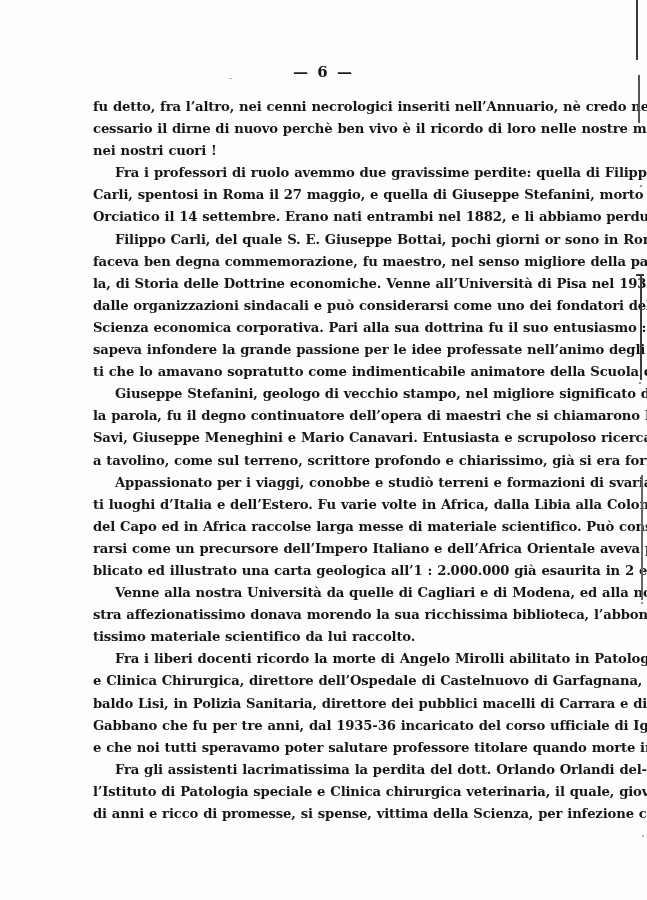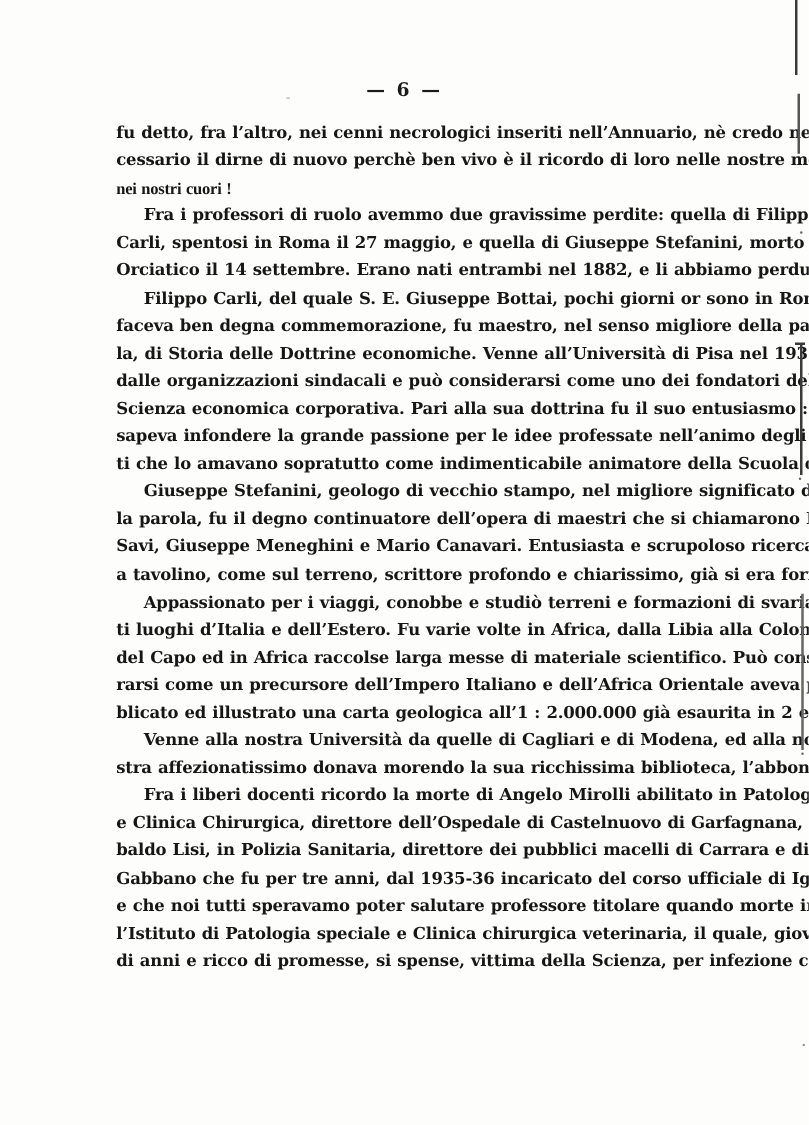--- a/index.html
+++ b/index.html
@@ -48,21 +48,20 @@
     .line {
       display: block;
       white-space: nowrap;
       text-align: justify;
       text-align-last: justify;
       height: 22.1px;
       overflow: visible;
     }
     .line.last {
       text-align-last: left;
-      font-family: Liberation Serif, serif;
     }
     .line.indent {
       padding-left: 22px;
     }
     
     .scan-mark {
       position: absolute;
       background: #3a3a3a;
       width: 1.5px;
     }
@@ -121,31 +120,33 @@
       <span class="line indent">Appassionato per i viaggi, conobbe e studiò terreni e formazioni di svaria-</span>
       <span class="line">ti luoghi d’Italia e dell’Estero. Fu varie volte in Africa, dalla Libia alla Colonia</span>
       <span class="line">del Capo ed in Africa raccolse larga messe di materiale scientifico.  Può conside-</span>
       <span class="line">rarsi come un precursore dell’Impero Italiano e dell’Africa Orientale aveva pub-</span>
       <span class="line">blicato ed illustrato una carta geologica all’1 : 2.000.000 già esaurita in 2 edizioni.</span>
     </div>
 
     <div>
       <span class="line indent">Venne alla nostra Università da quelle di Cagliari e di Modena, ed alla no-</span>
       <span class="line">stra affezionatissimo donava morendo la sua ricchissima biblioteca, l’abbondan-</span>
+      <span class="line last">tissimo materiale scientifico da lui raccolto.</span>
     </div>
 
     <div>
       <span class="line indent">Fra i liberi docenti ricordo la morte di Angelo Mirolli abilitato in Patologia</span>
       <span class="line">e Clinica Chirurgica, direttore dell’Ospedale di Castelnuovo di Garfagnana, di Gari-</span>
       <span class="line">baldo Lisi, in Polizia Sanitaria, direttore dei pubblici macelli di Carrara e di Luigi</span>
       <span class="line">Gabbano che fu per tre anni, dal 1935-36 incaricato del corso ufficiale di Igiene</span>
       <span class="line">e che noi tutti speravamo poter salutare professore titolare quando morte im-</span>
     </div>
 
     <div>
+      <span class="line indent">Fra gli assistenti lacrimatissima la perdita del dott. Orlando Orlandi del-</span>
       <span class="line">l’Istituto di Patologia speciale e Clinica chirurgica veterinaria, il quale, giovane</span>
       <span class="line">di anni e ricco di promesse, si spense, vittima della Scienza, per infezione contrat-</span>
 
     </div>
   </div>
 
   <div class="scan-mark" style="left:636px; top:0px; height:60px;"></div>
   <div class="scan-mark" style="left:638px; top:75px; height:48px; background:#555;"></div>
   <div class="scan-dot" style="left:640px; top:185px;"></div>
   <div class="scan-mark" style="left:640px; top:275px; height:105px;"></div>

